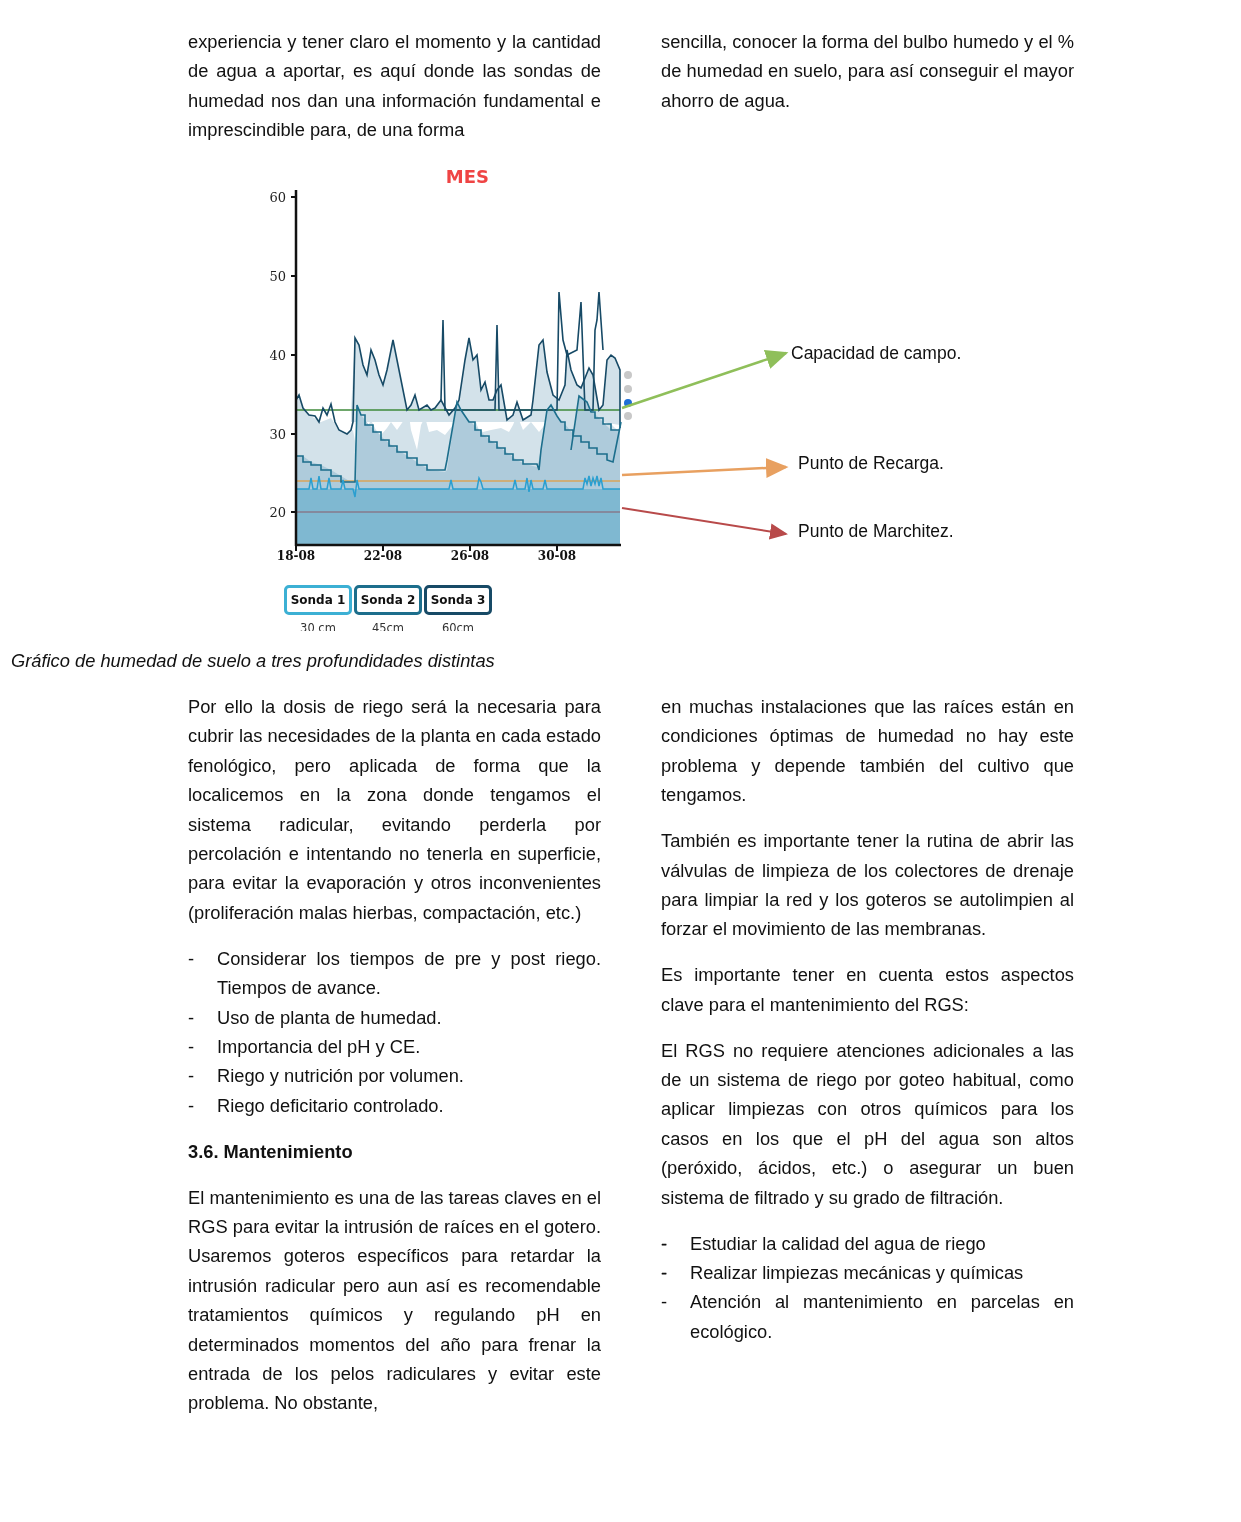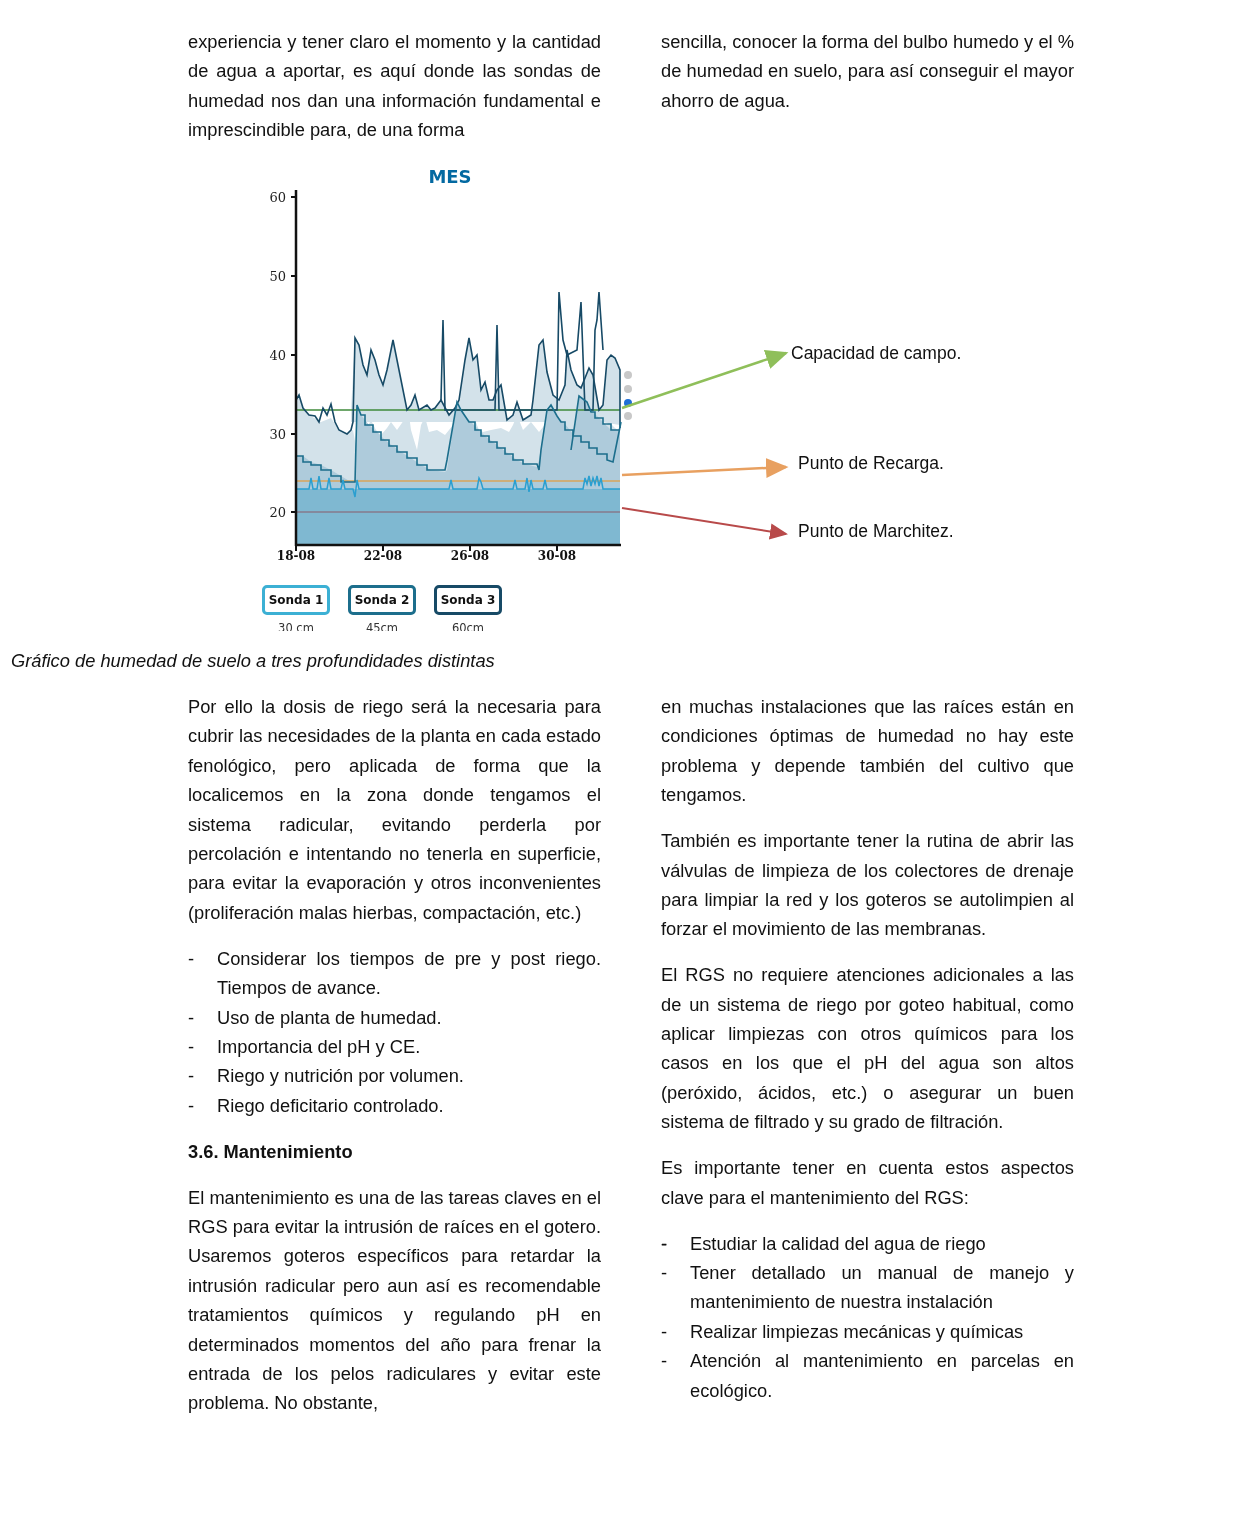--- a/index.html
+++ b/index.html
@@ -13,31 +13,31 @@
   .right { left: 650px; }
   .bullets { list-style: none; margin: 0 0 16.5px 0; padding: 0; }
   .bullets li { position: relative; padding-left: 29px; text-align: justify; }
   .bullets li .dash { position: absolute; left: 0; top: 0; }
   .heading { font-weight: bold; margin: 0 0 16.5px 0; }
   .caption { position: absolute; left: 0; width: 1241px; top: 647px; 
              font-style: italic; font-size: 18.3px; line-height: 28px; }
   .figure { position: absolute; left: 250px; top: 160px; width: 740px; height: 475px; }
   .figure svg { position: absolute; left: 0; top: 0; }
   .ann { position: absolute; font-size: 17.5px; color: #111; white-space: nowrap; }
-  .legend { position: absolute; top: 425px; left: 1px; display: flex; gap: 18px; }
+  .legend { position: absolute; top: 425px; left: 23px; display: flex; gap: 2px; }
   .legend .item { display: flex; flex-direction: column; align-items: center; width: 68px; }
   .legend .btn { width: 62px; height: 24px; border: 3px solid #3cb0d4; border-radius: 5px;
                  font-family: "DejaVu Sans", sans-serif; font-weight: bold; font-size: 12px;
                  display: flex; align-items: center; justify-content: center; color: #111; background: #fff; }
   .legend .item:nth-child(2) .btn { border-color: #1c6e8c; }
   .legend .item:nth-child(3) .btn { border-color: #174a66; }
   .legend .depth { font-size: 11.5px; color: #333; margin-top: 6px; height: 10px; overflow: hidden;
                    font-family: "DejaVu Sans", sans-serif; line-height: 14px; text-decoration: underline; }
-  .chart-title { position: absolute; left: 150px; top: 6px; width: 78px; text-align: center;
-                 font-weight: bold; font-size: 18px; color: #0369a1; font-family: "DejaVu Sans", sans-serif; }
+  .chart-title { position: absolute; left: 150px; top: 6px; width: 78px; text-align: right;
+                 font-weight: bold; font-size: 18px; color: #ef4444; font-family: "DejaVu Sans", sans-serif; }
 </style>
 </head>
 <body>
 
 <div class="page">
 
   <div class="col left" style="top:27px;">
     <p class="nogap">experiencia y tener claro el momento y la cantidad de agua a aportar, es aquí donde las sondas de humedad nos dan una información fundamental e imprescindible para, de una forma</p>
   </div>
 
@@ -157,24 +157,24 @@
       <li><span class="dash">-</span><span>Riego y nutrición por volumen.</span></li>
       <li><span class="dash">-</span><span>Riego deficitario controlado.</span></li>
     </ul>
     <div class="heading">3.6. Mantenimiento</div>
     <p class="nogap">El mantenimiento es una de las tareas claves en el RGS para evitar la intrusión de raíces en el gotero. Usaremos goteros específicos para retardar la intrusión radicular pero aun así es recomendable tratamientos químicos y regulando pH en determinados momentos del año para frenar la entrada de los pelos radiculares y evitar este problema. No obstante,</p>
   </div>
 
   <div class="col right" style="top:692px;">
     <p>en muchas instalaciones que las raíces están en condiciones óptimas de humedad no hay este problema y depende también del cultivo que tengamos.</p>
     <p>También es importante tener la rutina de abrir las válvulas de limpieza de los colectores de drenaje para limpiar la red y los goteros se autolimpien al forzar el movimiento de las membranas.</p>
+    <p>Es importante tener en cuenta estos aspectos clave para el mantenimiento del RGS:</p>
     <p>El RGS no requiere atenciones adicionales a las de un sistema de riego por goteo habitual, como aplicar limpiezas con otros químicos para los casos en los que el pH del agua son altos (peróxido, ácidos, etc.) o asegurar un buen sistema de filtrado y su grado de filtración.</p>
-    <p>Es importante tener en cuenta estos aspectos clave para el mantenimiento del RGS:</p>
     <ul class="bullets">
       <li><span class="dash">-</span></li>
       <li><span class="dash">-</span><span>Estudiar la calidad del agua de riego</span></li>
-      <li><span class="dash">-</span><span>Tener detallado un manual de manejo y mantenimiento de nuestra instalación</span></li>
+      <li><span class="dash">-</span></li>
       <li><span class="dash">-</span><span>Realizar limpiezas mecánicas y químicas</span></li>
       <li><span class="dash">-</span><span>Atención al mantenimiento en parcelas en ecológico.</span></li>
     </ul>
   </div>
 
 </div>
 
 </body></html>

